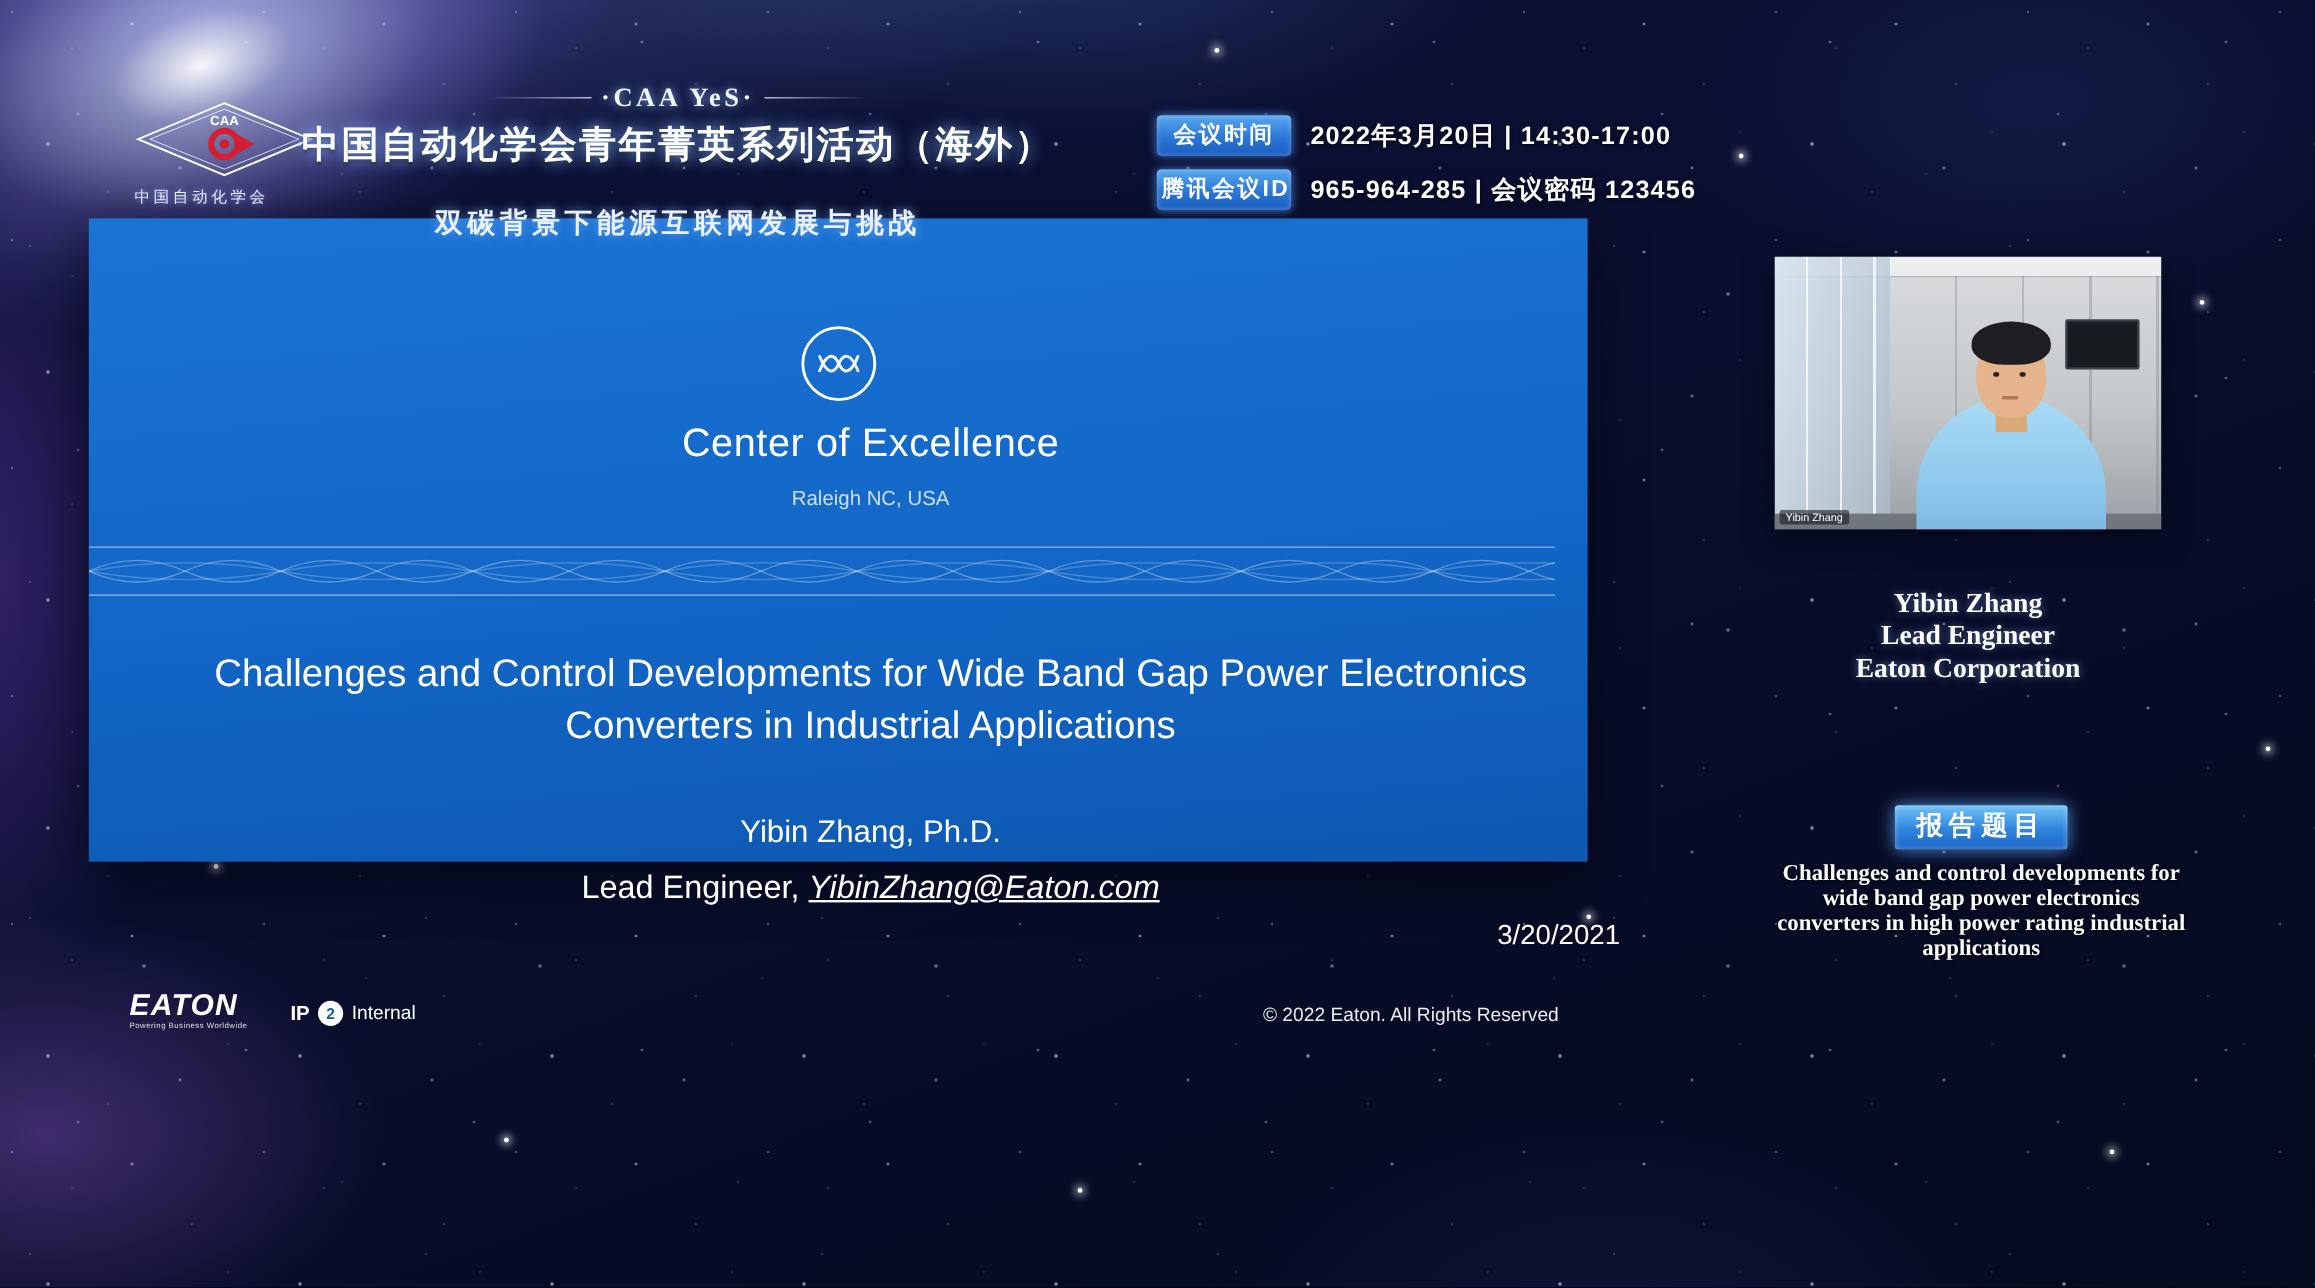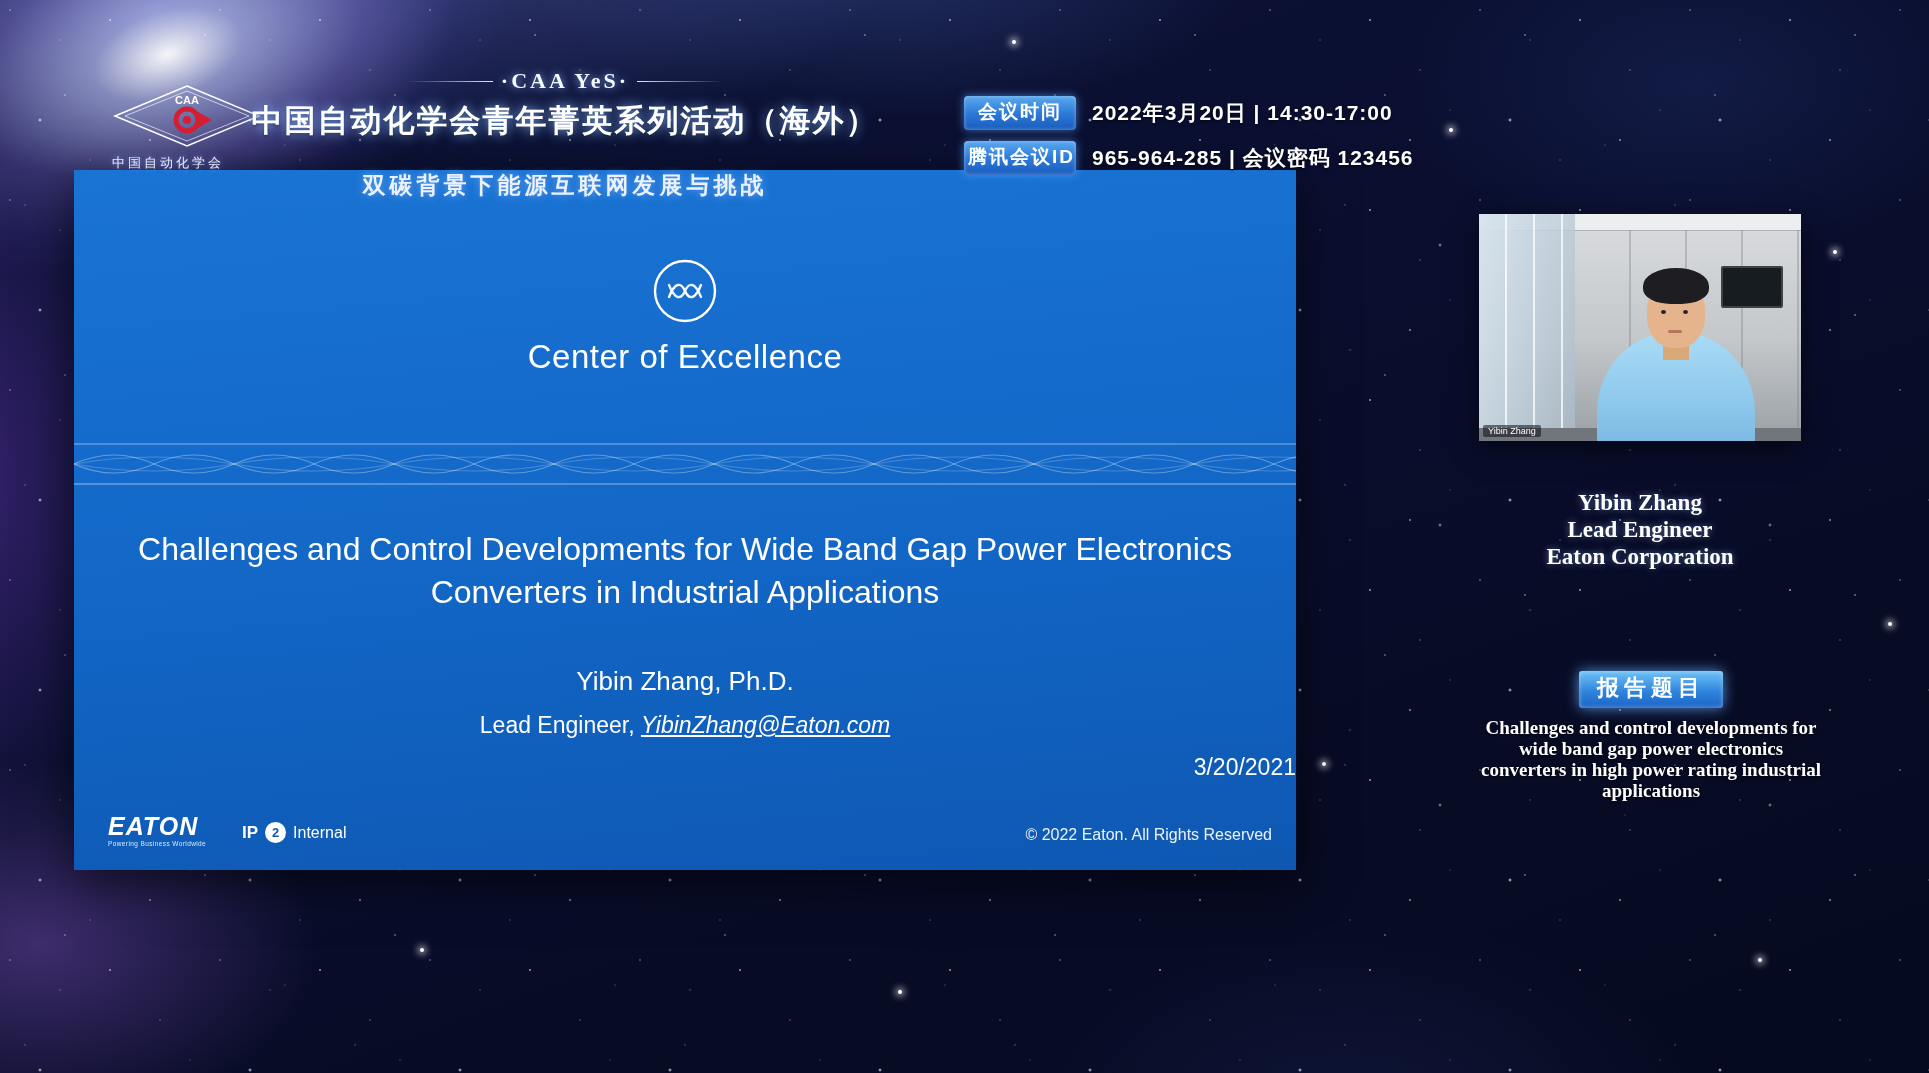--- a/index.html
+++ b/index.html
@@ -62,35 +62,35 @@
   .meeting-info{position:absolute;left:964px;top:96px;z-index:5;}
   .meeting-row{display:flex;align-items:center;gap:16px;margin-bottom:11px;}
   .m-badge{width:104px;padding:3px 4px 5px;text-align:center;border-radius:4px;
            background:linear-gradient(180deg,#5aa9ef 0%,#2a77d6 55%,#1a5cbe 100%);
            box-shadow:0 0 8px rgba(90,165,255,.65), inset 0 0 4px rgba(255,255,255,.35);
            font-size:19px;font-weight:bold;letter-spacing:2px;color:#fff;white-space:nowrap;}
   .m-value{font-size:21px;font-weight:bold;letter-spacing:1px;color:#fff;white-space:nowrap;
            text-shadow:0 1px 3px rgba(0,0,0,.7);}
 
   
-  .slide{position:absolute;left:74px;top:170px;width:1222px;height:700px;z-index:4;
+  .slide{position:absolute;left:74px;top:182px;width:1222px;height:536px;z-index:4;
          background:linear-gradient(175deg,#1a74d4 0%,#1266c6 55%,#0e58b2 100%);
-         box-shadow:0 12px 45px rgba(0,0,0,.55);}
+         box-shadow:0 12px 45px rgba(0,0,0,.55);padding-left:27px;}
   .coe-logo{position:absolute;left:50%;top:88px;transform:translateX(-50%);}
   .coe-title{position:absolute;top:168px;width:100%;text-align:center;
              font-size:33px;font-weight:400;letter-spacing:.5px;color:#fff;}
   .coe-loc{position:absolute;top:224px;width:100%;text-align:center;
            font-size:17px;color:rgba(255,255,255,.78);}
   .waveband{position:absolute;left:0;top:268px;width:1222px;height:52px;}
   .slide-title{position:absolute;top:358px;width:100%;text-align:center;
                font-size:32px;font-weight:400;line-height:43px;color:#fff;}
   .slide-author{position:absolute;top:496px;width:100%;text-align:center;
                 font-size:26px;color:#fff;}
   .slide-role{position:absolute;top:542px;width:100%;text-align:center;
-              font-size:23px;color:#fff;}
+              font-size:27px;color:#fff;}
   .email{font-style:italic;text-decoration:underline;color:#fff;cursor:pointer;}
   .slide-date{position:absolute;top:584px;width:100%;text-align:right;
               font-size:23px;color:#fff;}
   .eaton-logo{position:absolute;left:34px;top:644px;line-height:1;}
   .eaton-word{font-size:25px;font-weight:800;letter-spacing:1px;font-style:italic;color:#fff;}
   .eaton-tag{font-size:6.5px;letter-spacing:.4px;color:rgba(255,255,255,.85);margin-top:2px;}
   .classification{position:absolute;left:168px;top:652px;display:flex;align-items:center;gap:7px;}
   .cls-prefix{font-size:17px;font-weight:600;color:#fff;}
   .cls-circle{width:21px;height:21px;border-radius:50%;background:#fff;color:#0e58b2;
               display:flex;align-items:center;justify-content:center;
@@ -194,20 +194,21 @@
 
   <div class="slide">
     <div class="coe-logo">
       <svg width="66" height="66" viewBox="0 0 66 66">
         <circle cx="33" cy="33" r="30" fill="none" stroke="#ffffff" stroke-width="2.4"></circle>
         <path d="M17 39 C23 24 29 24 33 33 C37 42 43 42 49 27" fill="none" stroke="#ffffff" stroke-width="2.4" stroke-linecap="round"></path>
         <path d="M17 27 C23 42 29 42 33 33 C37 24 43 24 49 39" fill="none" stroke="#ffffff" stroke-width="2.4" stroke-linecap="round" opacity=".9"></path>
       </svg>
     </div>
     <div class="coe-title">Center of Excellence</div>
+    <div class="coe-loc">Raleigh NC, USA</div>
 
     <div class="waveband">
       <svg width="1222" height="52" viewBox="0 0 1222 52" preserveAspectRatio="none">
         <line x1="0" y1="6" x2="1222" y2="6" stroke="rgba(255,255,255,.5)" stroke-width="1"></line>
         <line x1="0" y1="46" x2="1222" y2="46" stroke="rgba(255,255,255,.55)" stroke-width="1"></line>
         <path d="M0 26 Q40 8 80 26 T160 26 T240 26 T320 26 T400 26 T480 26 T560 26 T640 26 T720 26 T800 26 T880 26 T960 26 T1040 26 T1120 26 T1200 26 T1280 26" fill="none" stroke="rgba(255,255,255,.32)" stroke-width="1.2"></path>
         <path d="M0 26 Q40 44 80 26 T160 26 T240 26 T320 26 T400 26 T480 26 T560 26 T640 26 T720 26 T800 26 T880 26 T960 26 T1040 26 T1120 26 T1200 26 T1280 26" fill="none" stroke="rgba(255,255,255,.32)" stroke-width="1.2"></path>
         <path d="M0 26 Q80 12 160 26 T320 26 T480 26 T640 26 T800 26 T960 26 T1120 26 T1280 26" fill="none" stroke="rgba(255,255,255,.22)" stroke-width="1.2"></path>
         <path d="M0 26 Q80 40 160 26 T320 26 T480 26 T640 26 T800 26 T960 26 T1120 26 T1280 26" fill="none" stroke="rgba(255,255,255,.22)" stroke-width="1.2"></path>
       </svg>

